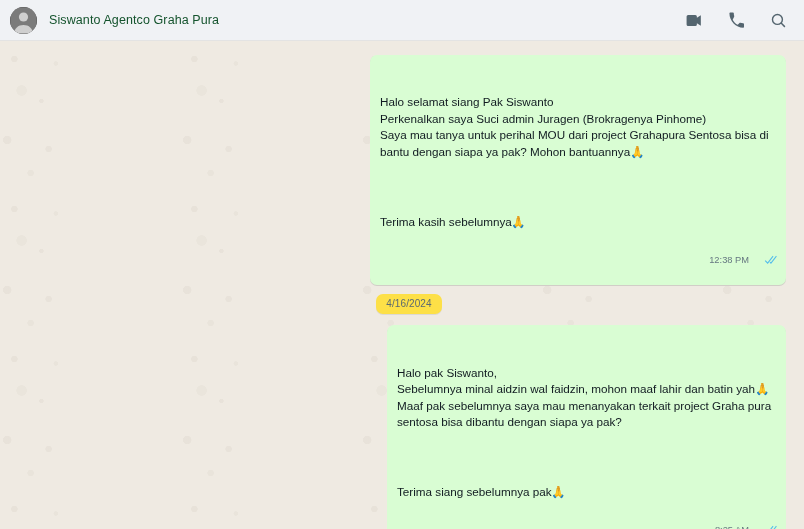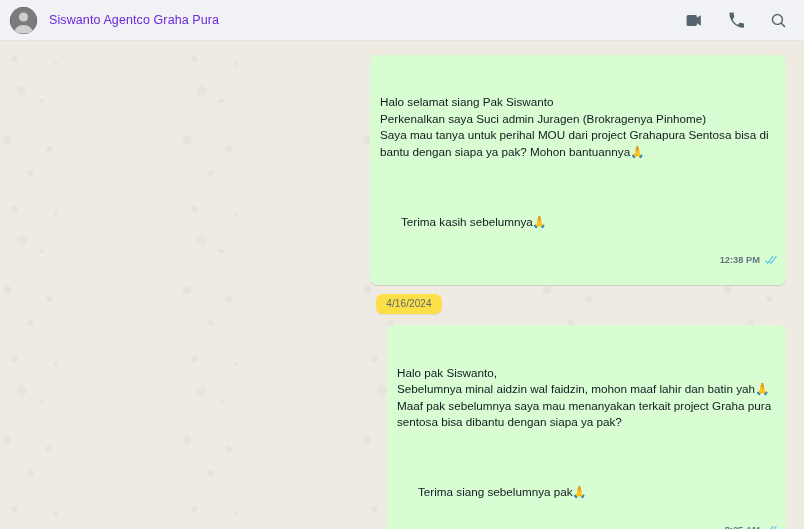--- a/index.html
+++ b/index.html
@@ -30,21 +30,21 @@
     border-radius: 50%;
     background: #6b6b6b;
     overflow: hidden;
     flex: none;
     position: relative;
   }
   .avatar svg { display: block; }
   .contact-name {
     margin-left: 12px;
     font-size: 12.5px;
-    color: #6d28d9;
+    color: #14532d;
     font-weight: 400;
     letter-spacing: .1px;
   }
   .header-spacer { flex: 1; }
   .header-actions {
     display: flex;
     align-items: center;
     gap: 22px;
     margin-right: 2px;
   }
@@ -111,29 +111,28 @@
   .bubble .text { margin: 0; }
   .bubble .thanks { margin-top: 22px; }
   .meta {
     float: right;
     margin: 2px 0 -2px 12px;
     font-size: 9.3px;
     color: #667781;
     line-height: 14px;
     display: flex;
     align-items: center;
-    gap: 3px;
+    gap: 14px;
     position: relative;
     top: 4px;
-    font-weight: bold;
   }
   .ticks { color: #53bdeb; display: inline-flex; }
   .b1 { width: 416px; }
   .b2 { width: 399px; }
-  .b1 .thanks, .b2 .thanks, .b3 .thanks { margin-top: 20px; margin-left: 21px; }
+  .b1 .thanks, .b2 .thanks, .b3 .thanks { margin-top: 20px; }
 </style>
 </head>
 <body>
 
 <div class="app">
 
   <div class="header">
     <div class="avatar">
       <svg width="27" height="27" viewBox="0 0 27 27" aria-hidden="true">
         <rect width="27" height="27" fill="#7b7b7b"></rect>

